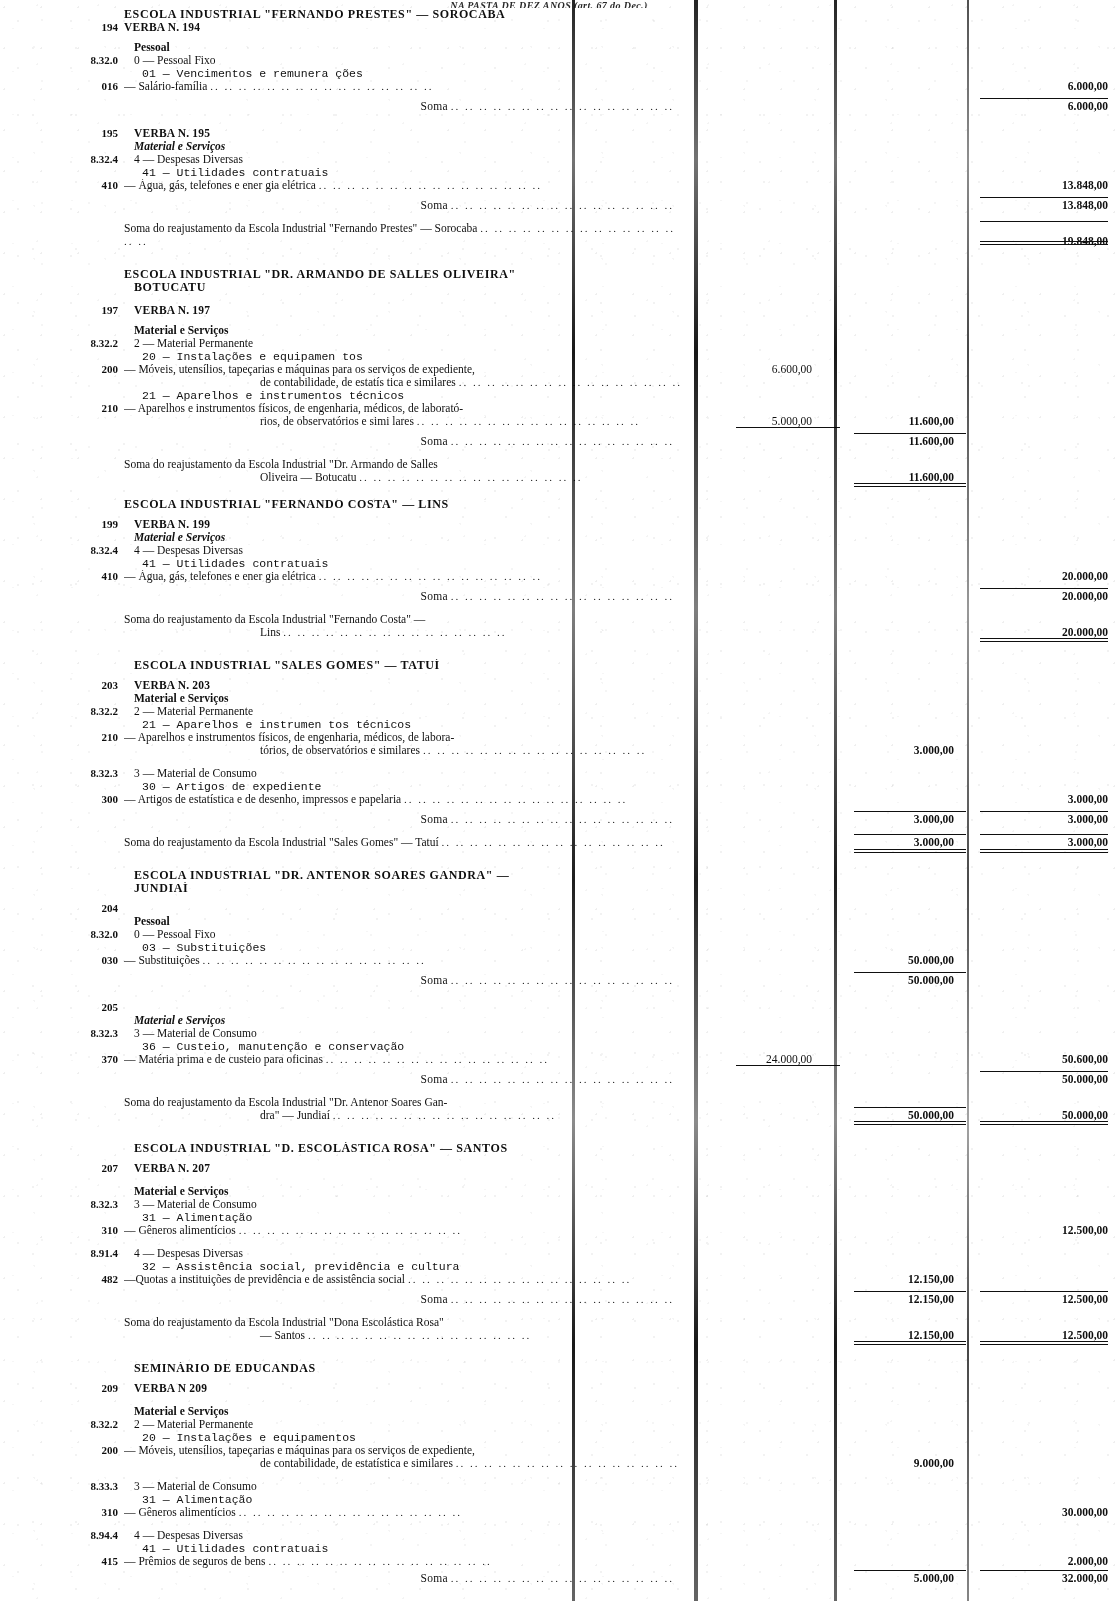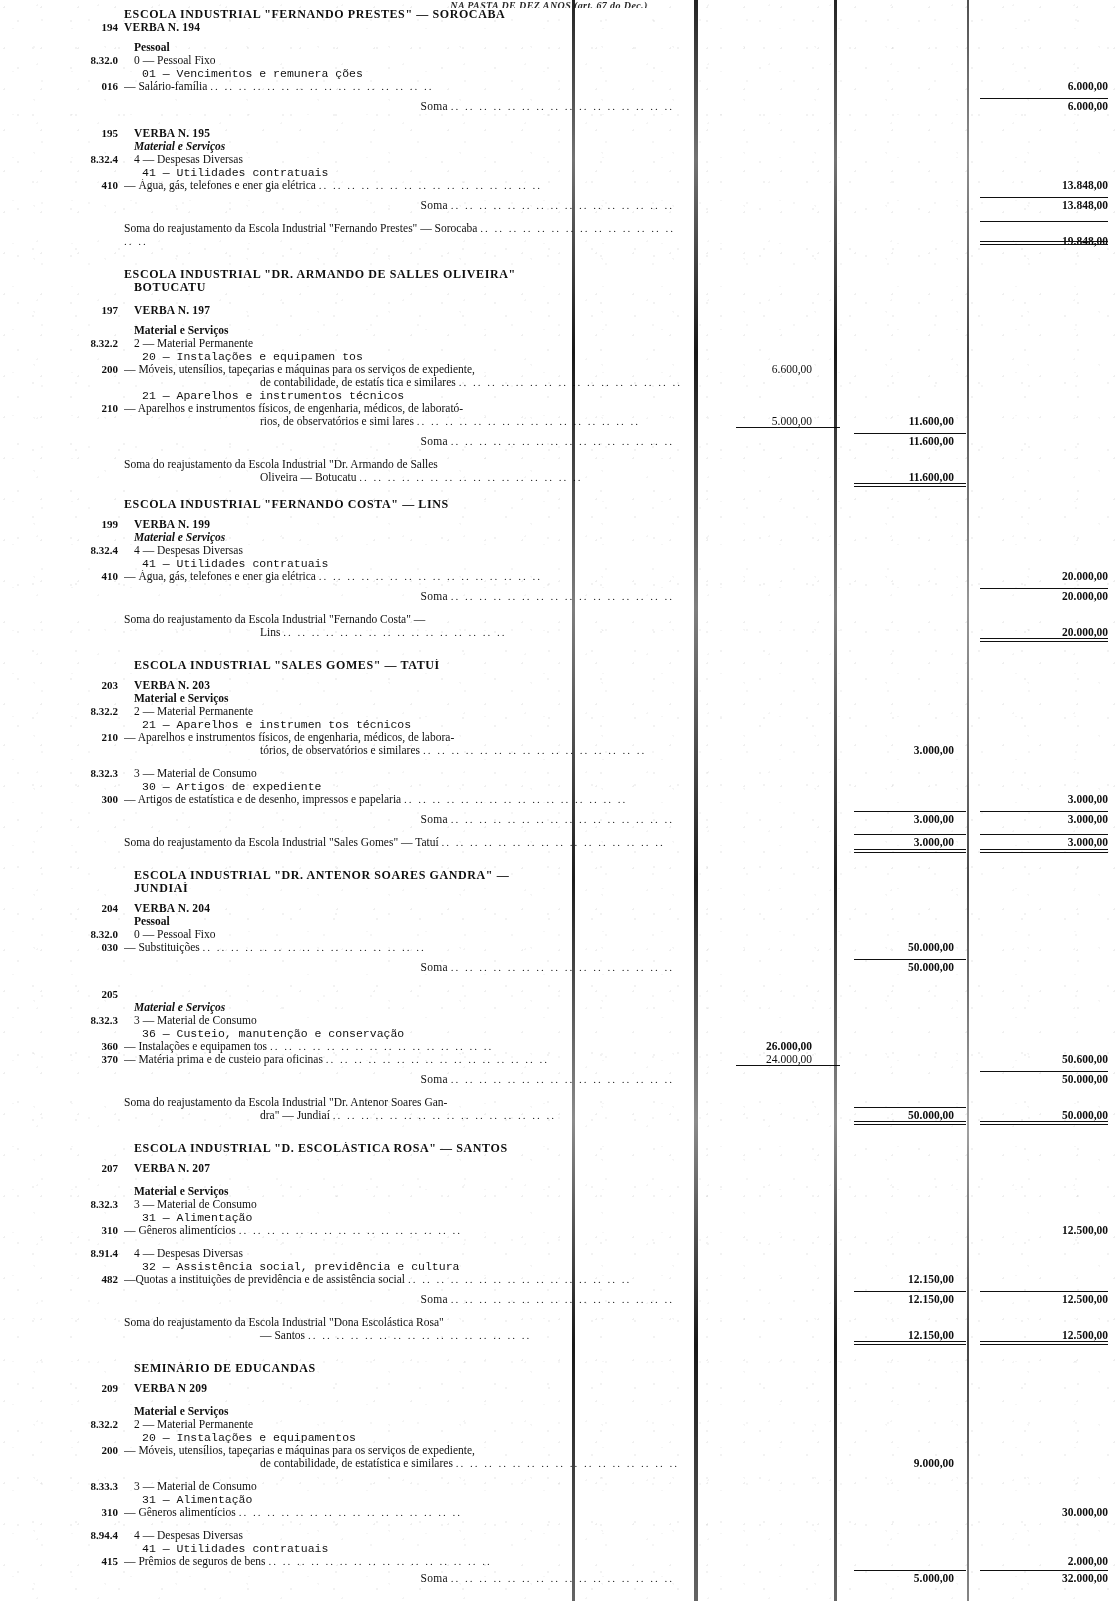--- a/index.html
+++ b/index.html
@@ -554,35 +554,41 @@
     <div class="row">
       <div class="col-code"></div>
       <div class="col-desc heading ind1">JUNDIAÍ</div>
       <div class="col-v1"></div>
         <div class="col-v2"></div>
         <div class="col-v3"></div>
     </div>
     <div class="spacer7"></div>
     <div class="row">
       <div class="col-code">204</div>
-      <div class="col-desc verba ind1">VERBA N.  204</div>
       <div class="col-v1"></div>
         <div class="col-v2"></div>
         <div class="col-v3"></div>
     </div>
     <div class="row">
       <div class="col-code"></div>
       <div class="col-desc bold ind1">Pessoal</div>
       <div class="col-v1"></div>
         <div class="col-v2"></div>
         <div class="col-v3"></div>
     </div>
     <div class="row">
       <div class="col-code">8.32.0</div>
       <div class="col-desc ind1">0 — Pessoal Fixo</div>
+      <div class="col-v1"></div>
+        <div class="col-v2"></div>
+        <div class="col-v3"></div>
+    </div>
+    <div class="row">
+      <div class="col-code"></div>
+      <div class="col-desc ind2">03 — Substituições</div>
       <div class="col-v1"></div>
         <div class="col-v2"></div>
         <div class="col-v3"></div>
     </div>
     <div class="row">
       <div class="col-code">030</div>
       <div class="col-desc"><span>— Substituições</span> <span class="leader">.. .. .. .. .. .. .. .. .. .. .. .. .. .. .. ..</span></div>
       <div class="col-v1"></div>
       <div class="col-v2 heavy">50.000,00</div>
       <div class="col-v3"></div>
@@ -616,27 +622,20 @@
       <div class="col-desc ind1">3 — Material de Consumo</div>
       <div class="col-v1"></div>
         <div class="col-v2"></div>
         <div class="col-v3"></div>
     </div>
     <div class="row">
       <div class="col-code"></div>
       <div class="col-desc ind2">36 — Custeio,  manutenção e conservação</div>
       <div class="col-v1"></div>
         <div class="col-v2"></div>
-        <div class="col-v3"></div>
-    </div>
-    <div class="row">
-      <div class="col-code">360</div>
-      <div class="col-desc"><span>— Instalações  e  equipamen tos</span> <span class="leader">.. .. .. .. .. .. .. .. .. .. .. .. .. .. .. ..</span></div>
-      <div class="col-v1 heavy">26.000,00</div>
-      <div class="col-v2"></div>
         <div class="col-v3"></div>
     </div>
     <div class="row">
       <div class="col-code">370</div>
       <div class="col-desc"><span>— Matéria prima e de custeio para oficinas</span> <span class="leader">.. .. .. .. .. .. .. .. .. .. .. .. .. .. .. ..</span></div>
       <div class="col-v1">24.000,00</div>
       <div class="col-v2"></div>
       <div class="col-v3 heavy">50.600,00</div>
       <div class="rule u-v1" style="top:12px"></div>
     </div>

